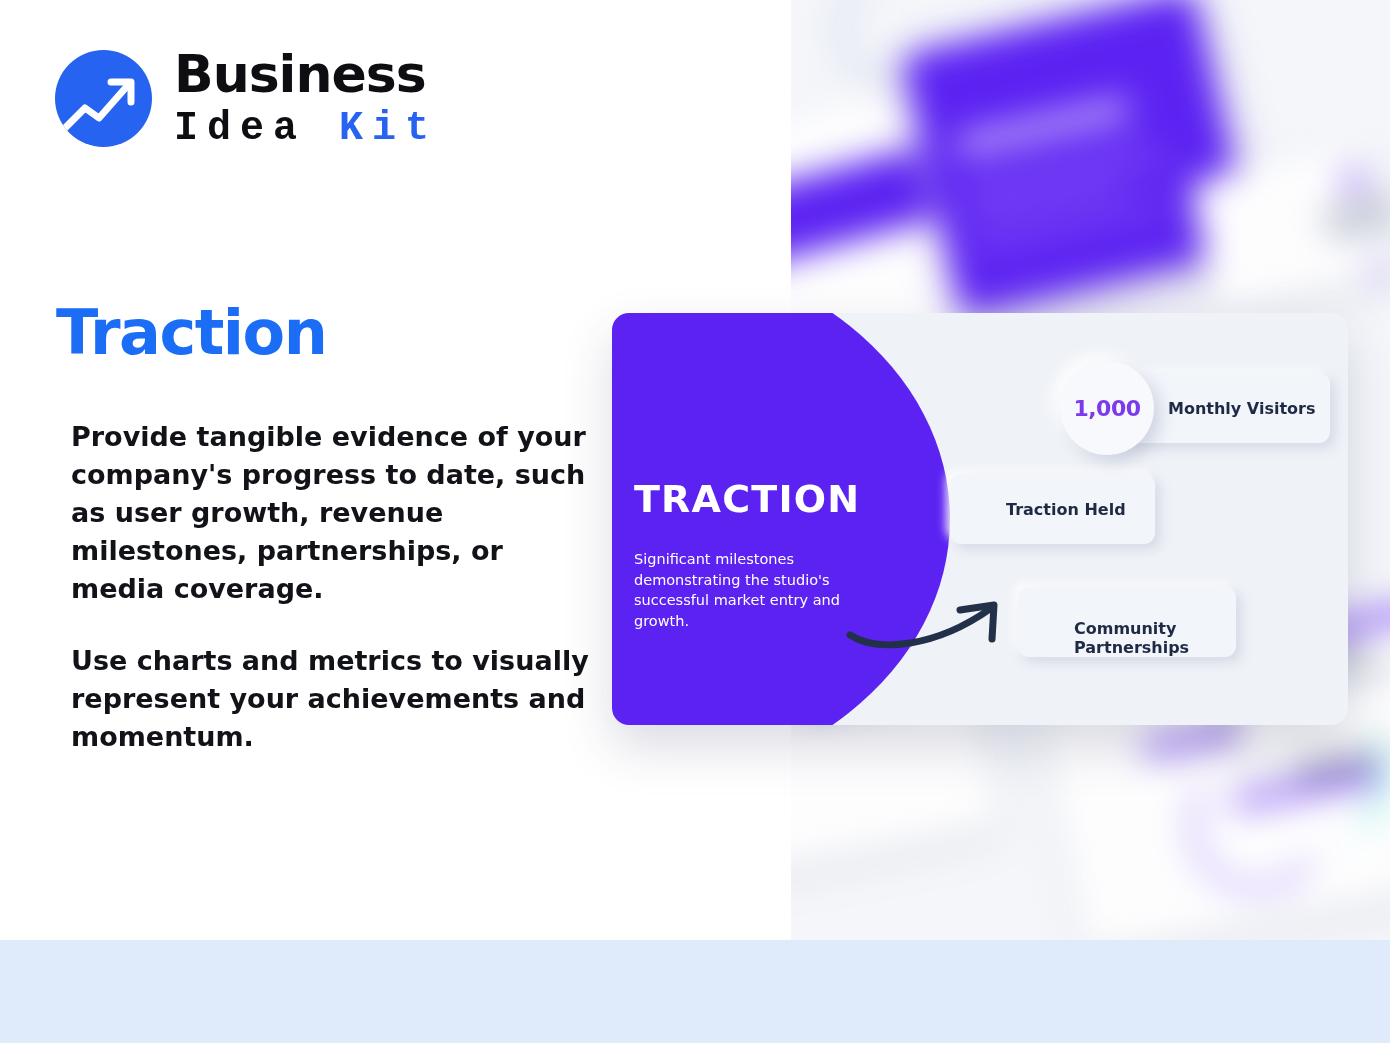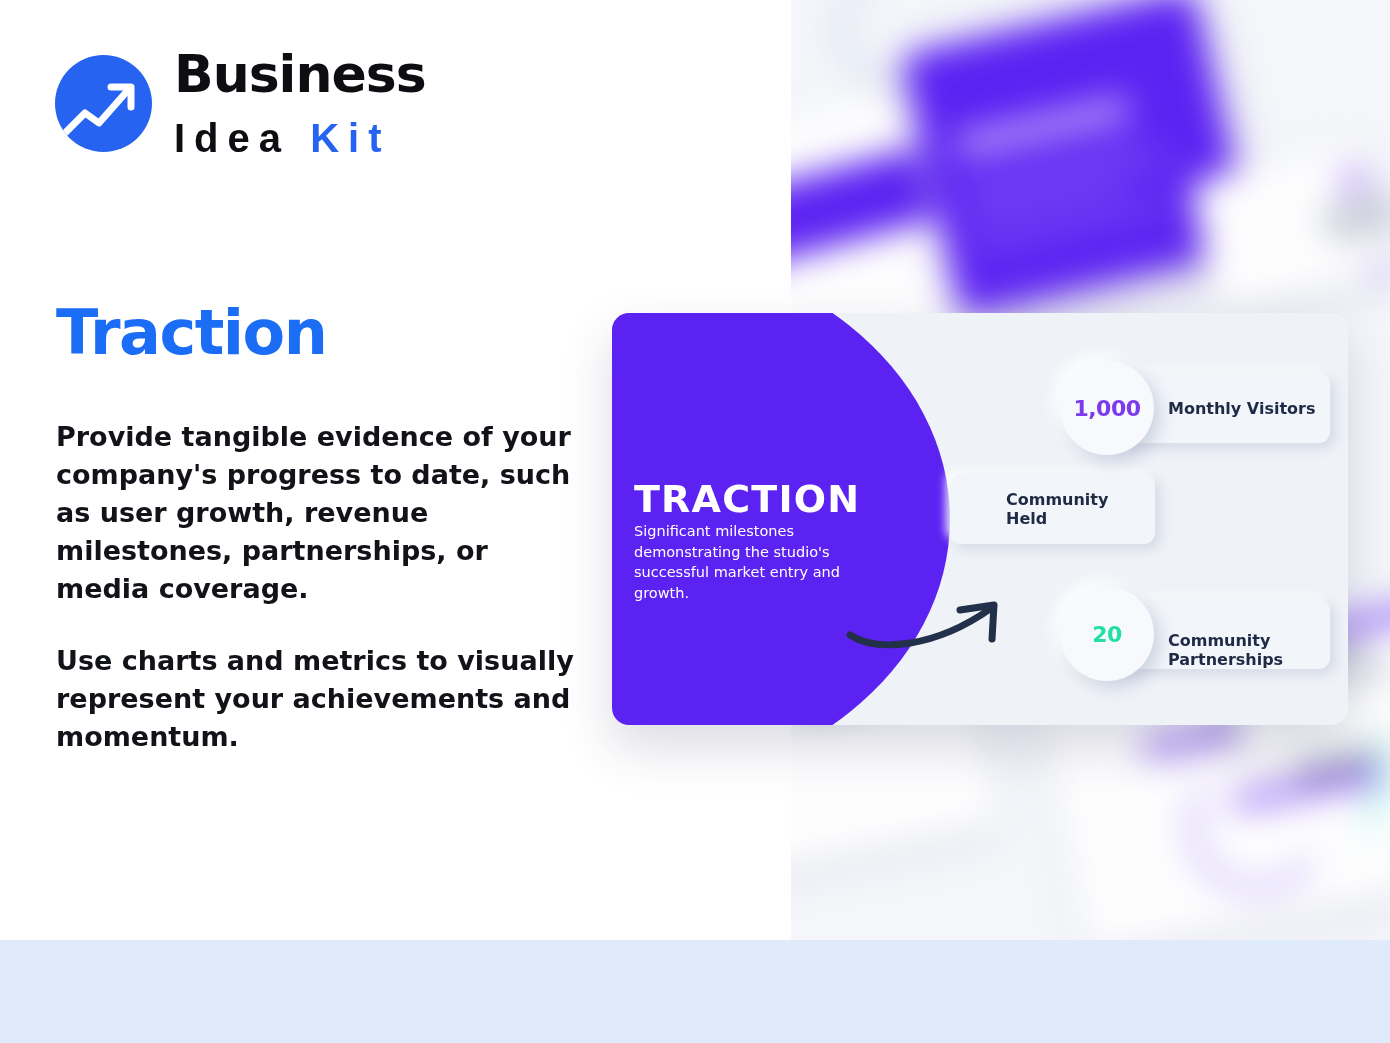--- a/index.html
+++ b/index.html
@@ -83,32 +83,32 @@
   .logo-mark {
     width:97px; height:97px; border-radius:50%; background:#2563f0;
     position:relative; flex:none;
   }
   .logo-text { display:flex; flex-direction:column; line-height:1; }
   .logo-line1 {
     font-size:52px; font-weight:bold; color:#0d0d12; letter-spacing:-1px;
     font-family:"DejaVu Sans", sans-serif;
   }
   .logo-line2 {
-    font-size:40px; font-weight:bold; letter-spacing:9px; margin-top:18px;
-    font-family:Liberation Sans, sans-serif; color:#0d0d12;
+    font-size:40px; font-weight:bold; letter-spacing:9px; margin-top:9px;
+    font-family:Liberation Mono, monospace; color:#0d0d12;
   }
   .logo-line2 .kit { color:#2563f0; }
 
   .page-title {
     position:absolute; left:56px; top:296px;
     font-size:62px; font-weight:bold; color:#1b6df5; letter-spacing:-1.5px;
     font-family:"DejaVu Sans", sans-serif;
   }
   .body-copy {
-    position:absolute; left:56px; top:418px; width:520px;
+    position:absolute; left:71px; top:418px; width:520px;
     font-size:27px; font-weight:bold; line-height:38px; color:#111318;
     font-family:"DejaVu Sans", sans-serif;
   }
   .body-copy p + p { margin-top:34px; }
 
   
   .slide {
     position:absolute; left:612px; top:313px; width:736px; height:412px;
     background:#eff2f7; border-radius:17px; overflow:hidden;
     box-shadow:0 22px 50px rgba(40,50,90,.17);
@@ -116,21 +116,21 @@
   .slide-purple {
     position:absolute; left:-352px; top:-68px; width:690px; height:548px;
     background:#5c22f2; border-radius:50%;
   }
   .slide-title {
     position:absolute; left:22px; top:164px;
     font-size:38px; font-weight:bold; color:#ffffff; letter-spacing:1.2px;
     font-family:"DejaVu Sans", sans-serif;
   }
   .slide-sub {
-    position:absolute; left:22px; top:208px; width:265px;
+    position:absolute; left:22px; top:236px; width:265px;
     font-size:14.5px; line-height:20.5px; color:#ffffff;
     font-family:"DejaVu Sans", sans-serif;
   }
   .slide-arrow { position:absolute; left:232px; top:278px; width:170px; height:70px; }
 
   .metric {
     position:absolute; display:flex; align-items:center;
   }
   .metric-circle {
     width:94px; height:94px; border-radius:50%; background:#f7f9fc;
@@ -258,28 +258,25 @@
       <div class="metric-circle">
         <span class="metric-value" style="color:#7c3aed">1,000</span>
       </div>
       <div class="metric-plate">
         <span class="metric-label">Monthly Visitors</span>
       </div>
     </div>
 
     <div class="metric m2">
       <div class="metric-plate">
-        <span class="metric-label">Community Held</span>
+        <span class="metric-label">Traction Held</span>
       </div>
     </div>
 
     <div class="metric m3">
-      <div class="metric-circle">
-        <span class="metric-value" style="color:#22e0a1">20</span>
-      </div>
       <div class="metric-plate">
         <span class="metric-label">Community Partnerships</span>
       </div>
     </div>
   </div>
 
   <div class="bottom-band"></div>
 </div>
 
 </body></html>

